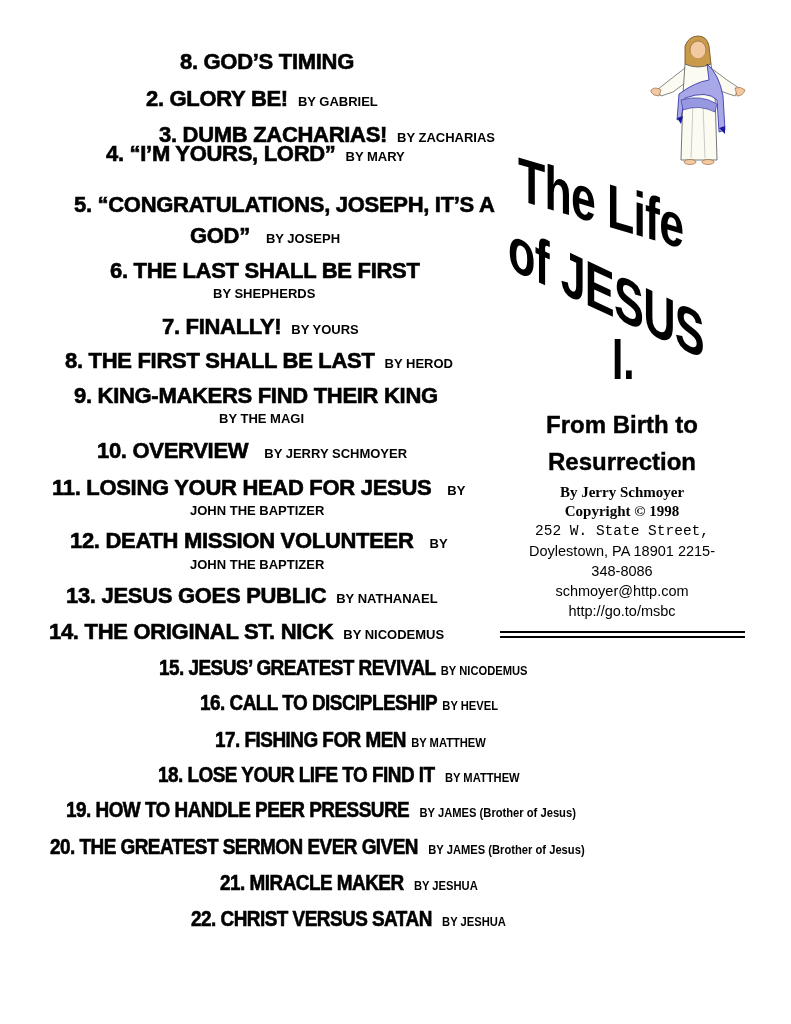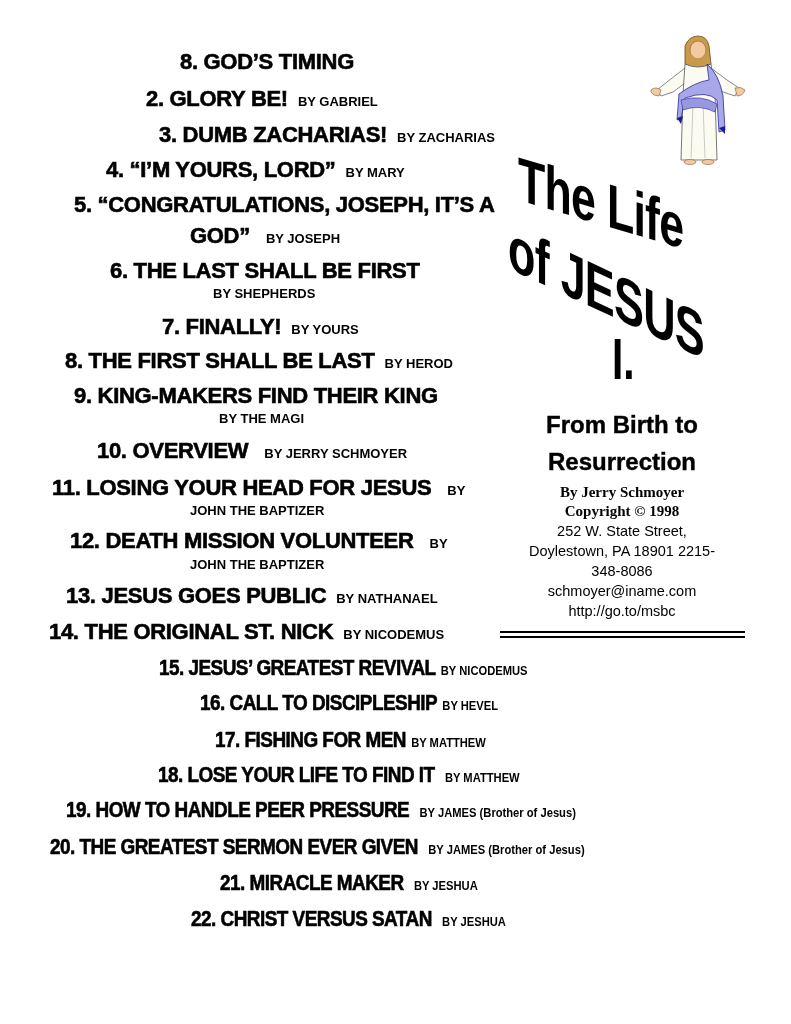--- a/index.html
+++ b/index.html
@@ -112,21 +112,21 @@
   </div>
 
   <div class="line" style="left:146px; top:88px;">
     <span class="t">2. GLORY BE!</span><span class="by">BY GABRIEL</span>
   </div>
 
   <div class="line" style="left:159px; top:124px;">
     <span class="t">3. DUMB ZACHARIAS!</span><span class="by">BY ZACHARIAS</span>
   </div>
 
-  <div class="line" style="left:106px; top:159px;">
+  <div class="line" style="left:106px; top:143px;">
     <span class="t">4. “I’M YOURS, LORD”</span><span class="by">BY MARY</span>
   </div>
 
   <div class="line" style="left:50px; top:194px;margin-left:24px;">
     <span class="t">5. “CONGRATULATIONS, JOSEPH, IT’S A</span>
   </div>
   <div class="line" style="left:190px; top:225px;">
     <span class="t">GOD”</span><span class="by" style="margin-left:16px;">BY JOSEPH</span>
   </div>
 
@@ -231,19 +231,19 @@
 <div class="title-wrap">
   <div class="tw" style="left:18px; top:18px; font-size:62px; transform: scaleX(0.72) skewY(12deg); transform-origin:left top; letter-spacing:-1px;">The Life</div>
   <div class="tw" style="left:8px; top:84px; font-size:64px; transform: scaleX(0.70) skewY(18deg); transform-origin:left top; letter-spacing:-1px;">of JESUS</div>
   <div class="tw" style="left:112px; top:200px; font-size:58px; transform: scaleX(0.70); transform-origin:left top;">I.</div>
 </div>
 
 <div class="panel-text subtitle" style="top:411px;">From Birth to</div>
 <div class="panel-text subtitle" style="top:448px;">Resurrection</div>
 <div class="panel-text author-bold" style="top:484px;">By Jerry Schmoyer</div>
 <div class="panel-text author-bold" style="top:503px;">Copyright © 1998</div>
-<div class="panel-text contact" style="top:523px;">252 W. State Street,</div>
+<div class="panel-text contact" style="top:523px;font-family:Liberation Mono, monospace;">252 W. State Street,</div>
 <div class="panel-text contact" style="top:543px;">Doylestown, PA 18901  2215-</div>
 <div class="panel-text contact" style="top:563px;">348-8086</div>
-<div class="panel-text contact" style="top:583px;">schmoyer@iname.com</div>
+<div class="panel-text contact" style="top:583px;">schmoyer@http.com</div>
 <div class="panel-text contact" style="top:603px;">http://go.to/msbc</div>
 
 <div class="double-rule"></div>
 
 </body></html>

